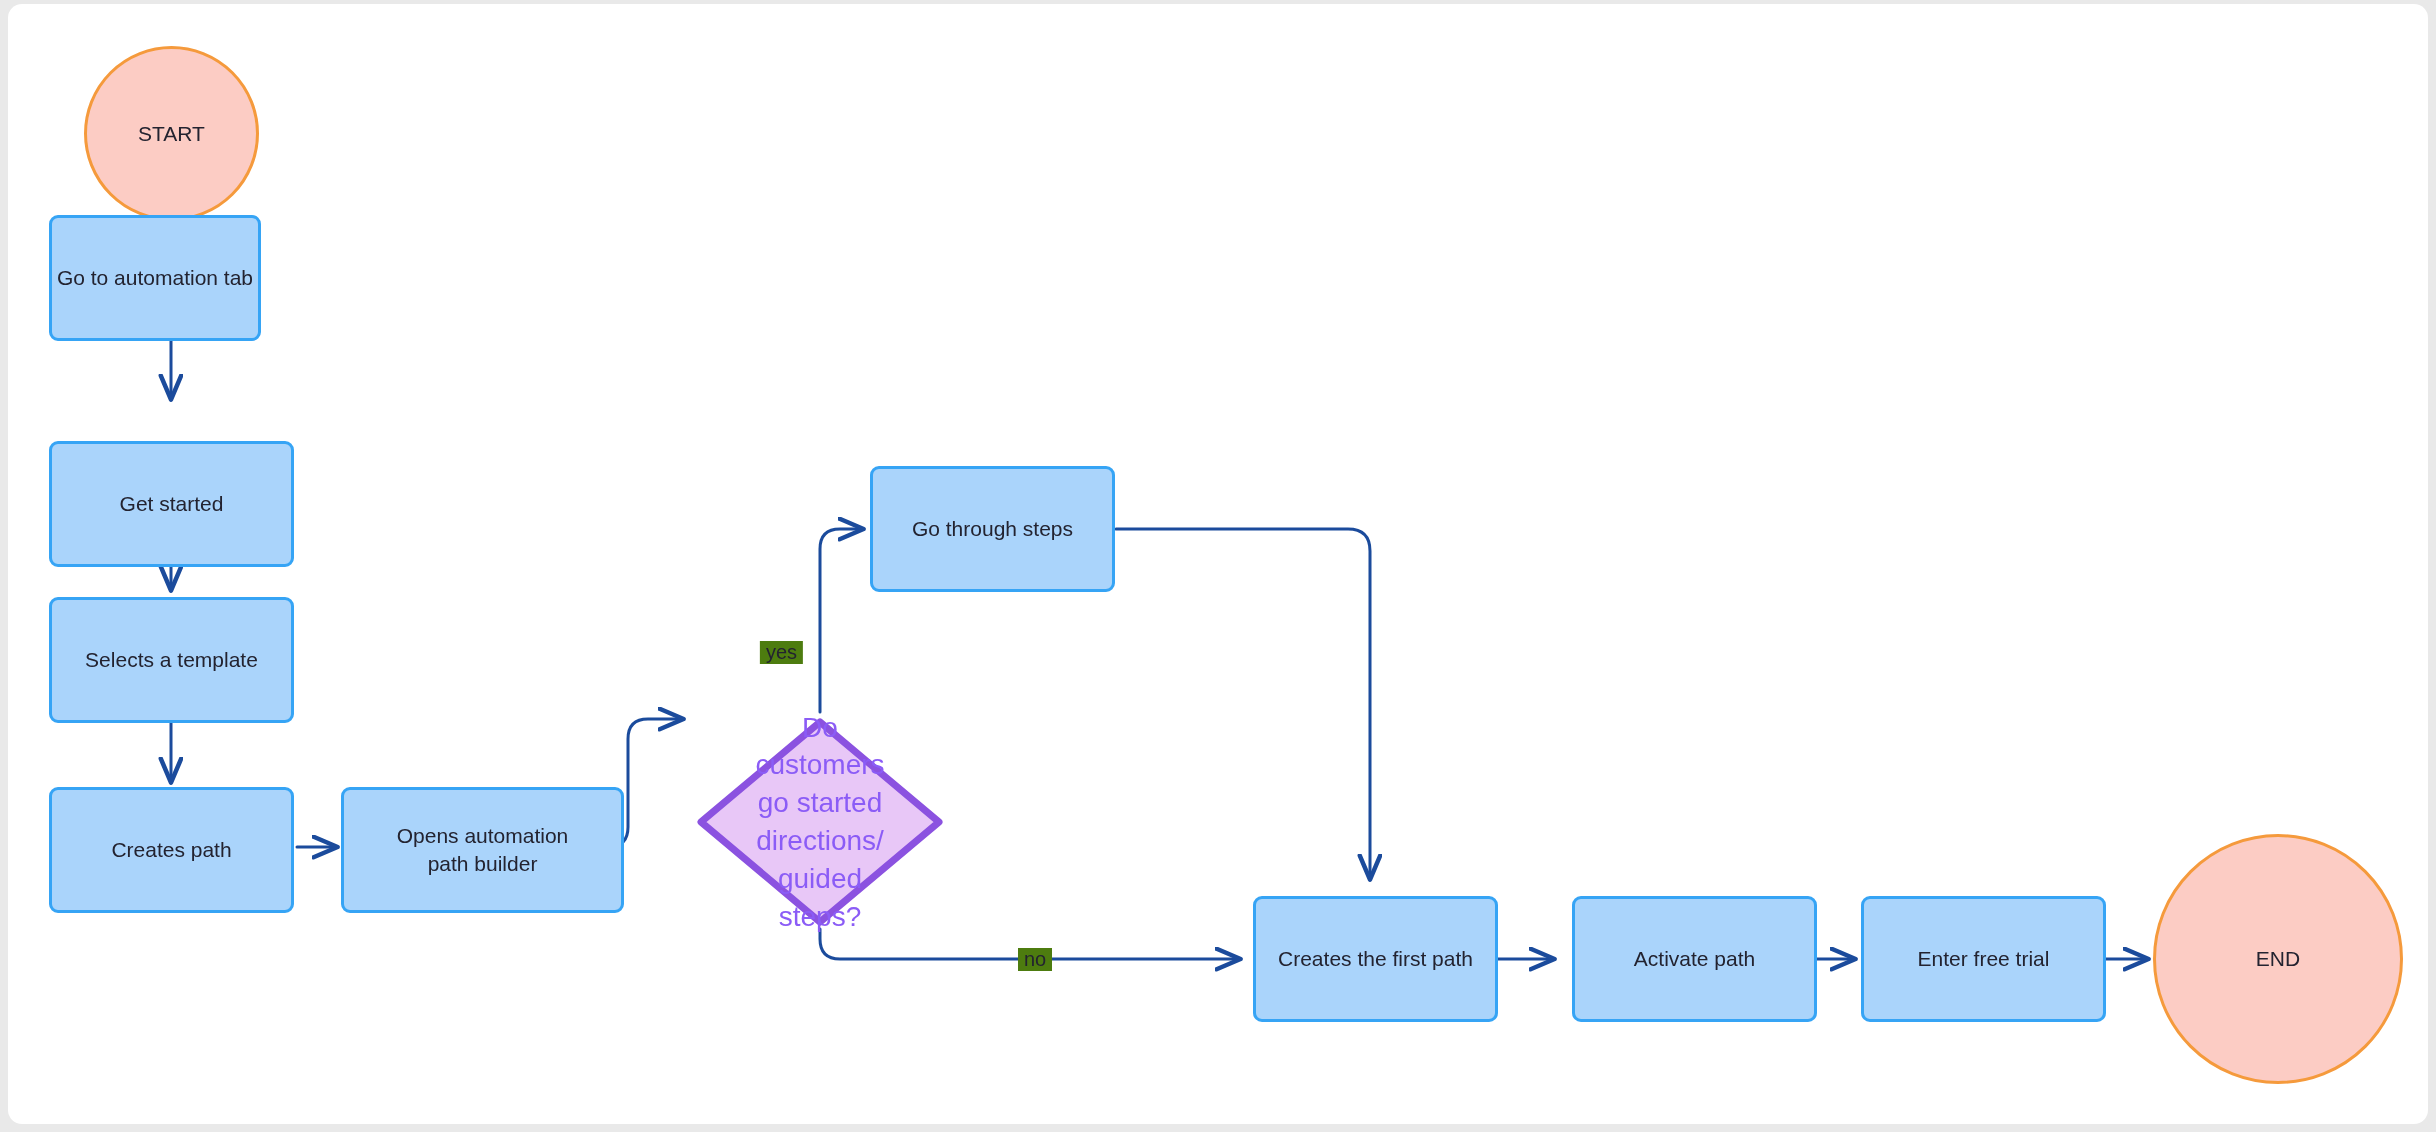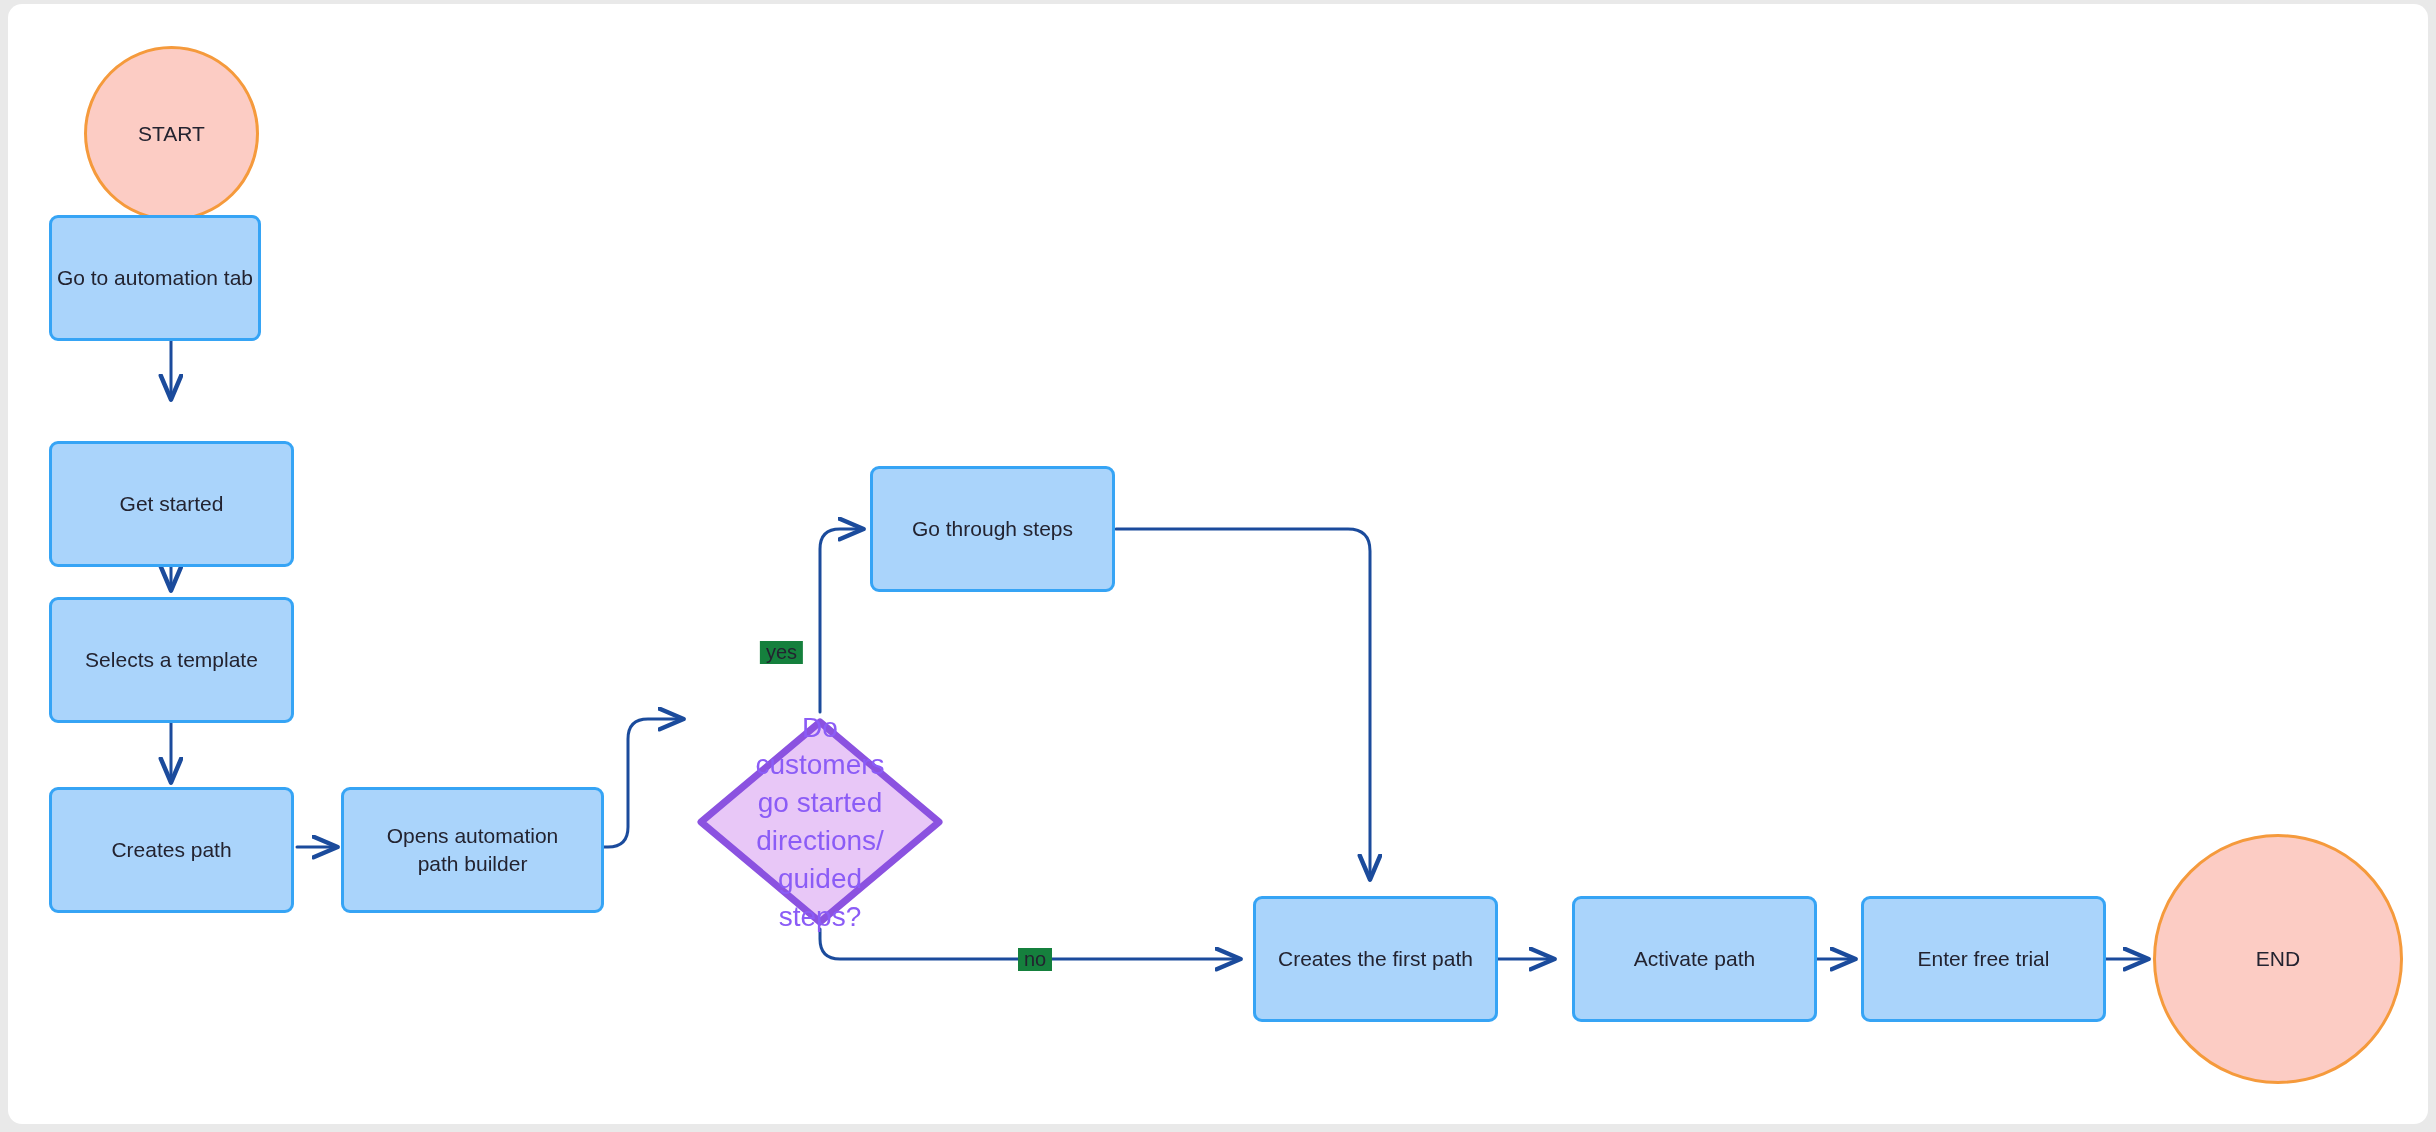--- a/index.html
+++ b/index.html
@@ -73,21 +73,21 @@
     font-size: 28px;
     color: #8b5cf6;
     line-height: 1.35;
     width: 160px;
   }
 
   .edge-label {
     position: absolute;
     font-size: 20px;
     color: #232330;
-    background: #15803d;
+    background: #4d7c0f;
     padding: 0 6px;
     white-space: nowrap;
   }
 </style>
 </head>
 <body>
 
 <div id="canvas">
 
   <svg id="edges" viewBox="0 0 2420 1120" xmlns="http://www.w3.org/2000/svg">
@@ -137,21 +137,21 @@
   </div>
 
   <div class="node node-process" style="left:41px; top:593px; width:245px; height:126px;">
     <span>Selects a template</span>
   </div>
 
   <div class="node node-process" style="left:41px; top:783px; width:245px; height:126px;">
     <span>Creates path</span>
   </div>
 
-  <div class="node node-process" style="left:333px; top:783px; width:263px; height:126px; padding:0 30px;">
+  <div class="node node-process" style="left:333px; top:783px; width:283px; height:126px; padding:0 30px;">
     <span>Opens automation path builder</span>
   </div>
 
   <div class="node node-decision" style="left:687px; top:712px;">
     <svg class="diamond-shape" viewBox="0 0 250 212" xmlns="http://www.w3.org/2000/svg" preserveAspectRatio="none">
       <path d="M125,6 L244,106 L125,206 L6,106 Z" fill="#e8c7f7" stroke="#8b52e0" stroke-width="7" stroke-linejoin="round"></path>
     </svg>
     <div class="diamond-label">
       <div>Do customers</div>
       <div>go started</div>

